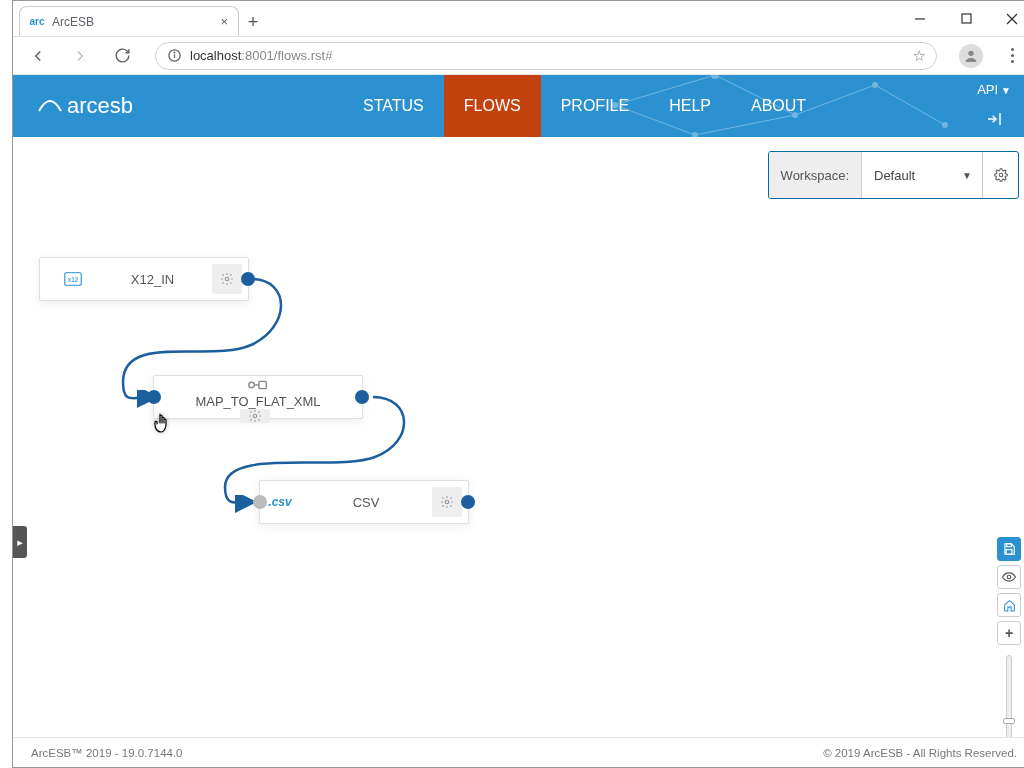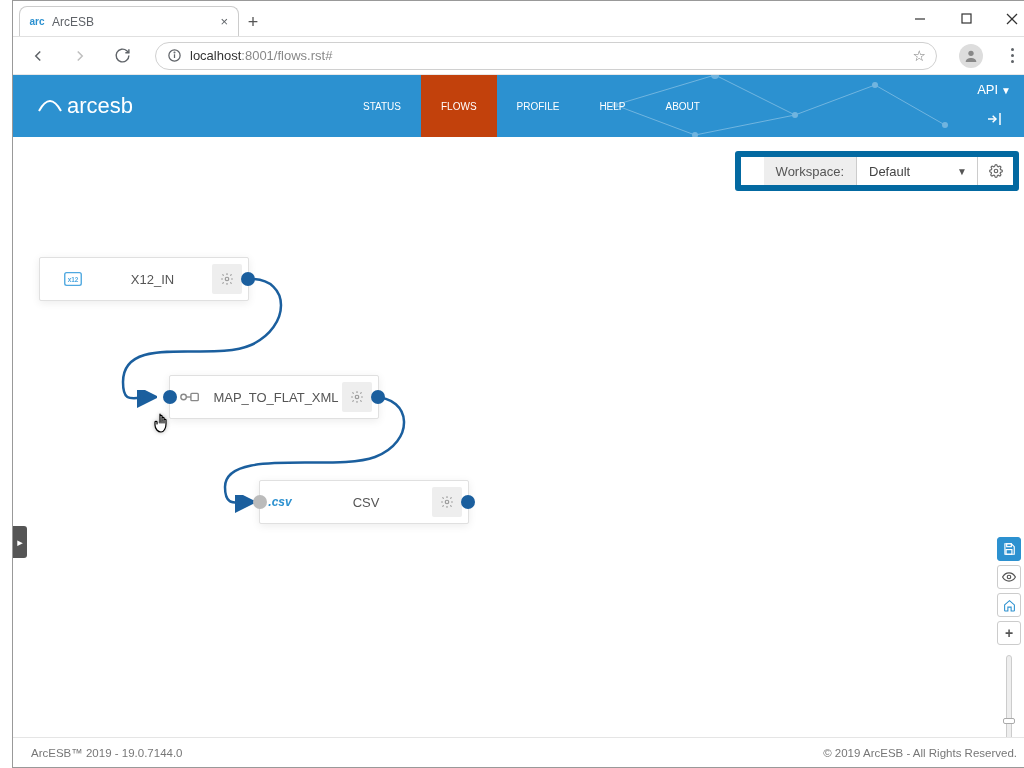--- a/index.html
+++ b/index.html
@@ -28,32 +28,32 @@
   .avatar-circ { width:24px; height:24px; border-radius:50%; background:#ddd; display:flex;align-items:center;justify-content:center; margin:0 4px;}
   .avatar-circ svg{fill:#888;}
   .kebab { width:26px; display:flex; flex-direction:column; align-items:center; justify-content:center; gap:3px; }
   .kebab span { width:3px; height:3px; background:#5f6368; border-radius:50%; }
 
   
   .app-header { height: 62px; background:#2c91d0; display:flex; align-items:center; padding:0 24px; position:relative; overflow:hidden; }
   .logo-text { color:#fff; font-size:22px; font-weight:400; display:flex; align-items:center; gap:4px;}
   .logo-text .arc-ico svg { stroke:#fff; fill:none;}
   .main-nav { display:flex; margin-left:210px; height:100%; }
-  .nav-item { color:#fff; padding: 0 20px; display:flex; align-items:center; font-size:10px; cursor:pointer; }
+  .nav-item { color:#fff; padding: 0 20px; display:flex; align-items:center; font-size:16px; cursor:pointer; }
   .nav-item.active { background:#c2410c; }
   .hdr-right { margin-left:auto; display:flex; align-items:center; gap:14px; color:#fff; font-size:13px;flex-direction:column;}
   .hdr-right .caret { font-size:10px; margin-left:3px;}
   .network-deco { position:absolute; right:40px; top:-20px; opacity:0.32; pointer-events:none;}
   .network-deco circle { fill:#fff; }
   .network-deco line { stroke:#fff; stroke-width:1; }
 
   
   .content { flex:1; position:relative; background:#fff; overflow:hidden; }
   
-  .workspace-bar { position:absolute; top:14px; right:16px; display:flex; height:40px; border:6px solid #0369a1; border-radius:3px; overflow:hidden;padding-left:23px; }
+  .workspace-bar { position:absolute; top:14px; right:16px; display:flex; height:48px; border:1px solid #0369a1; border-radius:3px; overflow:hidden; }
   .ws-label { background:#eee; padding:0 12px; display:flex; align-items:center; color:#555; font-size:13px; border-right:1px solid #ccc;}
   .ws-select { padding: 0 12px; display:flex; align-items:center; min-width:120px; font-size:13px; color:#444; position:relative;}
   .ws-select .caret2 { position:absolute; right:10px; font-size:10px; color:#555;}
   .ws-gear { width:36px; display:flex; align-items:center; justify-content:center; border-left:1px solid #ccc; color:#666;}
 
   
   .canvas { position:absolute; inset:0; }
   .flow-svg { position:absolute; inset:0; width:100%; height:100%; pointer-events:none;}
   .flow-svg path { stroke:#1b5f9e; stroke-width:2.5; fill:none; }
   .flow-svg .arrowhead { fill:#1b5f9e; }
@@ -61,21 +61,21 @@
   .flow-node { position:absolute; width:210px; height:44px; background:#fff; border:1px solid #e0e0e0; box-shadow: 0 2px 8px rgba(0,0,0,0.08); display:flex; align-items:center; border-radius:2px;}
   .flow-node .node-icon { width:40px; display:flex; align-items:center; justify-content:center; color:#2c91d0; font-size:11px; font-weight:600; }
   .flow-node .node-label { flex:1; text-align:center; color:#555; font-size:13px; }
   .flow-node .node-gear { width:30px; height:30px; background:#eee; border-radius:2px; display:flex; align-items:center; justify-content:center; color:#888; margin-right:6px;}
   .port { width:14px; height:14px; border-radius:50%; }
   .port.out { background:#1b5f9e; position:absolute; right:-7px; top:50%; transform:translateY(-50%); }
   .port.in { background:#1b5f9e; position:absolute; left:-7px; top:50%; transform:translateY(-50%); }
   .port.in.gray { background:#bbb; }
 
   #node1 { left:26px; top:120px;padding-left:13px; }
-  #node2 { left:156px; top:238px; }
+  #node2 { left:140px; top:238px;flex-direction:column; }
   #node3 { left:246px; top:343px; }
 
   .cursor-hand { position:absolute; left:139px; top:275px; pointer-events:none; }
   .cursor-hand svg { filter: drop-shadow(0 0 2px rgba(0,0,0,0.3)); }
 
   
   .side-toggle { position:absolute; left:0; top:389px; width:14px; height:32px; background:#555; color:#fff; display:flex; align-items:center; justify-content:center; font-size:11px; border-radius:0 3px 3px 0;}
 
   
   .tool-stack { position:absolute; right:14px; top:400px; display:flex; flex-direction:column; gap:4px; align-items:center;}

